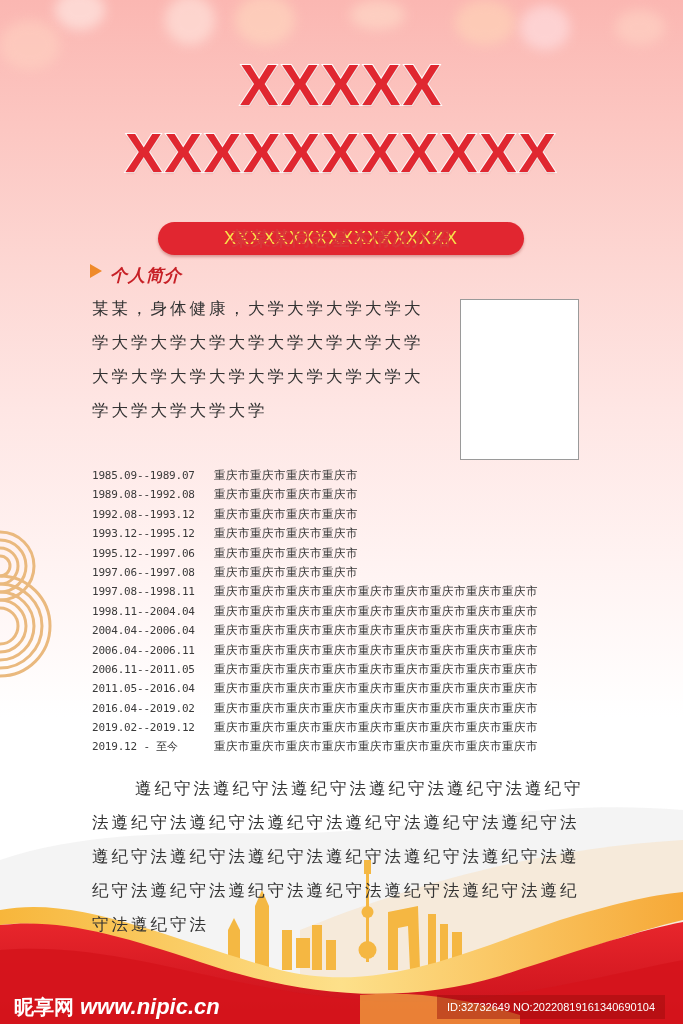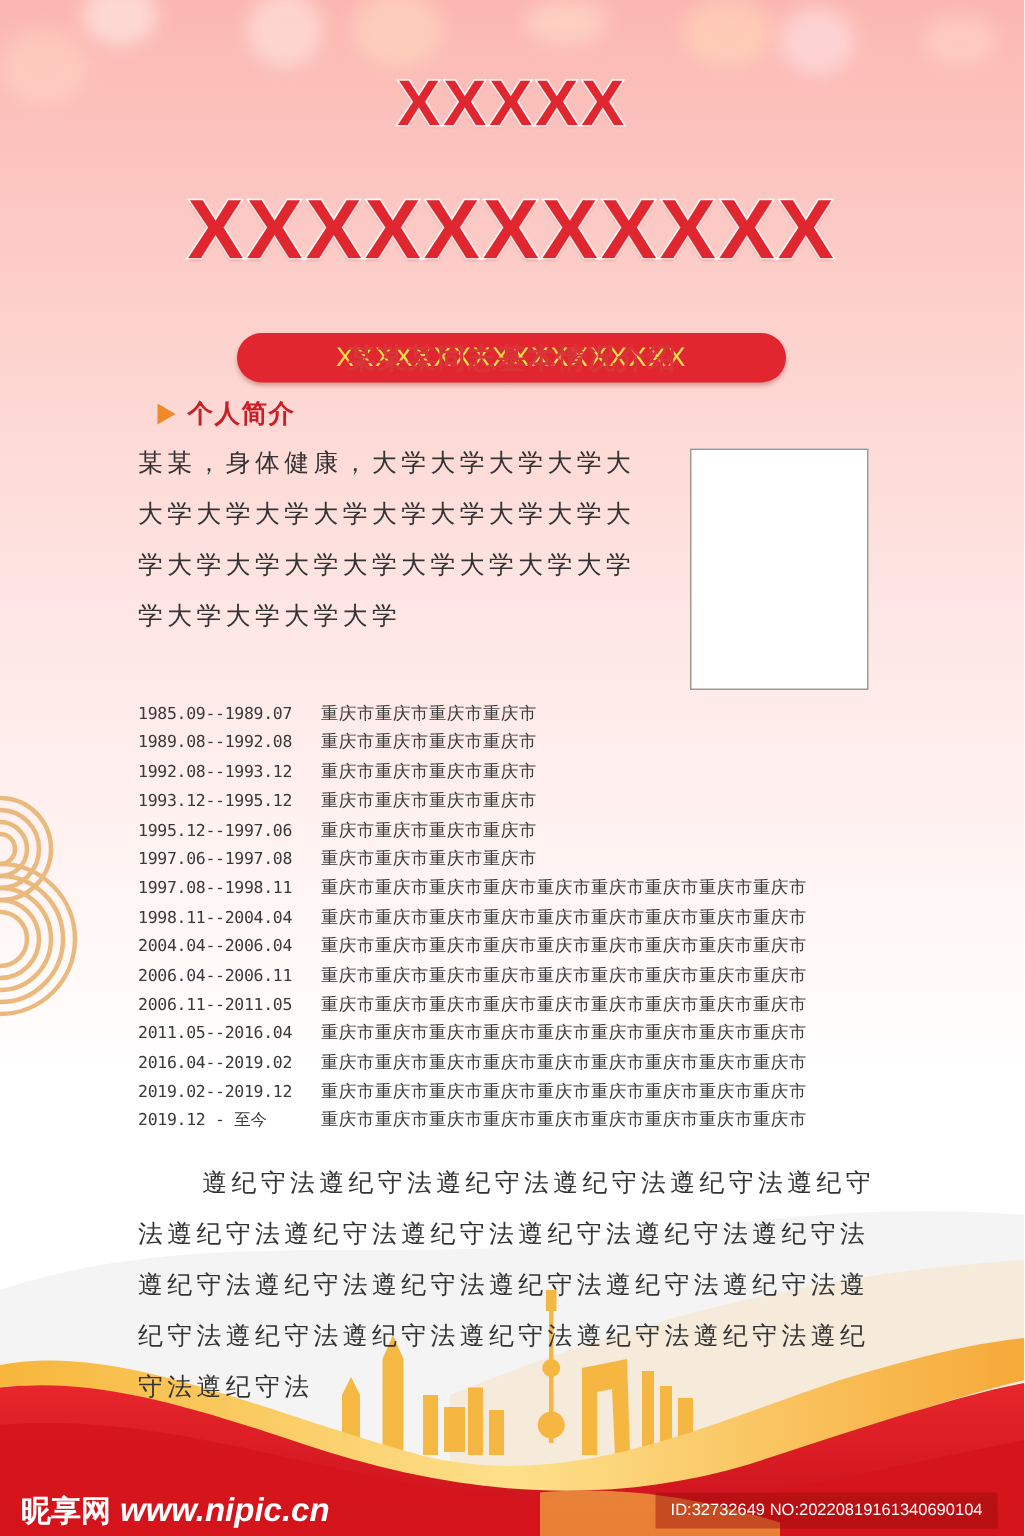--- a/index.html
+++ b/index.html
@@ -5,29 +5,29 @@
   html, body { margin: 0; padding: 0; }
   body { width: 683px; height: 1024px; overflow: hidden; position: relative;
          font-family: "DejaVu Sans", sans-serif; }
   .poster { position: absolute; left: 0; top: 0; width: 683px; height: 1024px; overflow: hidden;
     background: linear-gradient(180deg, #fbb7b2 0%, #fcc6c1 12%, #fdd7d3 26%, #fee6e4 40%, #fff3f2 55%, #ffffff 70%, #ffffff 100%); }
   .bokeh { position: absolute; border-radius: 50%; filter: blur(6px); opacity: .55; }
   .title { position: absolute; left: 0; width: 683px; text-align: center;
     font-family: "Liberation Sans", sans-serif; font-weight: 900; color: #e02730;
     -webkit-text-stroke: 2px #fff; paint-order: stroke fill;
     text-shadow: 0 0 2px #fff, 0 1px 2px rgba(160,40,40,.35); letter-spacing: 2px; }
-  .t1 { top: 36px; font-size: 43px; line-height: 66px; }
+  .t1 { top: 52px; font-size: 58px; line-height: 66px; }
   .t2 { top: 120px; font-size: 56px; line-height: 66px; }
   .banner { position: absolute; left: 158px; top: 183px; width: 366px; height: 33px;
     background: #e12630; border-radius: 17px; box-shadow: 0 2px 3px rgba(150,30,30,.35);
     text-align: center; line-height: 33px; font-family: "Liberation Sans", sans-serif;
     font-weight: 400; font-size: 18px; color: #f7e14a; letter-spacing: 1px; margin-top: 39px; }
   .subtitle { position: absolute; left: 0; width: 683px; top: 226px; text-align: center;
     font-family: "DejaVu Serif", serif; font-size: 19px; color: #d8353a; font-weight: 700; letter-spacing: 1px; }
-  .section { position: absolute; left: 105px; top: 264px; display: flex; align-items: center; }
+  .section { position: absolute; left: 90px; top: 264px; display: flex; align-items: flex-start; font-style: italic; }
   .section .tri { width: 0; height: 0; border-top: 7px solid transparent; border-bottom: 7px solid transparent;
     border-left: 12px solid #ef8a2a; margin-right: 8px; }
   .section .lbl { font-size: 17px; font-weight: 700; color: #c72026; letter-spacing: 1px; }
   .intro { position: absolute; left: 92px; top: 292px; width: 360px; font-size: 16.5px; color: #333;
     line-height: 34px; letter-spacing: 3px; }
   .intro div { white-space: nowrap; }
   .photo { position: absolute; left: 460px; top: 299px; width: 117px; height: 159px; background: #fff;
     border: 1px solid #9a9a9a; }
   .timeline { position: absolute; left: 92px; top: 466px; font-size: 11.5px; color: #3a3a3a; }
   .trow { height: 19.4px; line-height: 19.4px; white-space: nowrap; display: flex; }
@@ -79,22 +79,22 @@
   <div class="banner">XXXXXXXXXXXXXXXXXX</div>
   <div class="subtitle">某某某同志基本情况介绍</div>
 
   <div class="section">
     <span class="tri"></span>
     <span class="lbl">个人简介</span>
   </div>
 
   <div class="intro">
     <div>某某，身体健康，大学大学大学大学大</div>
+    <div>学大学大学大学大学大学大学大学大学</div>
     <div>大学大学大学大学大学大学大学大学大</div>
-    <div>学大学大学大学大学大学大学大学大学</div>
     <div>学大学大学大学大学</div>
   </div>
 
   <div class="photo"></div>
 
   <div class="timeline">
     <div class="trow">
         <span class="d">1985.09--1989.07</span>
         <span class="p">重庆市重庆市重庆市重庆市</span>
       </div>

